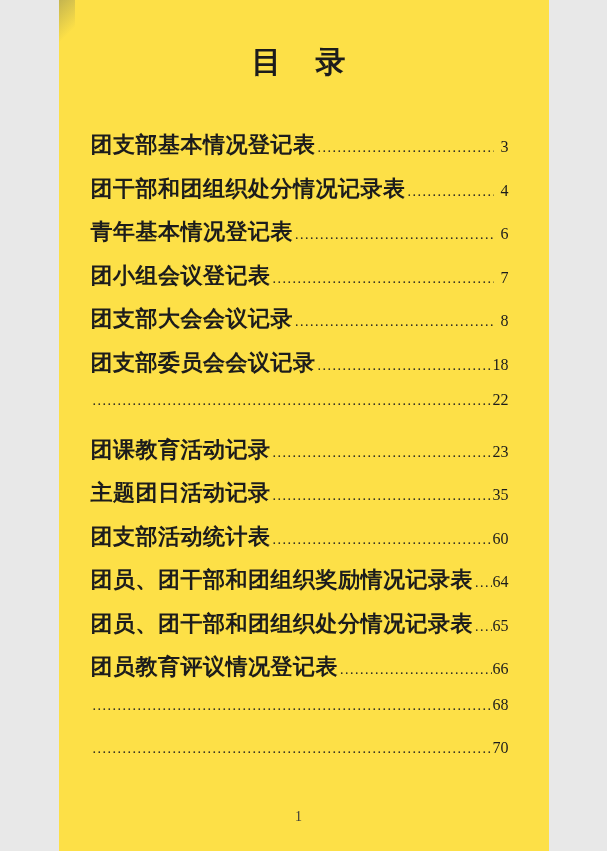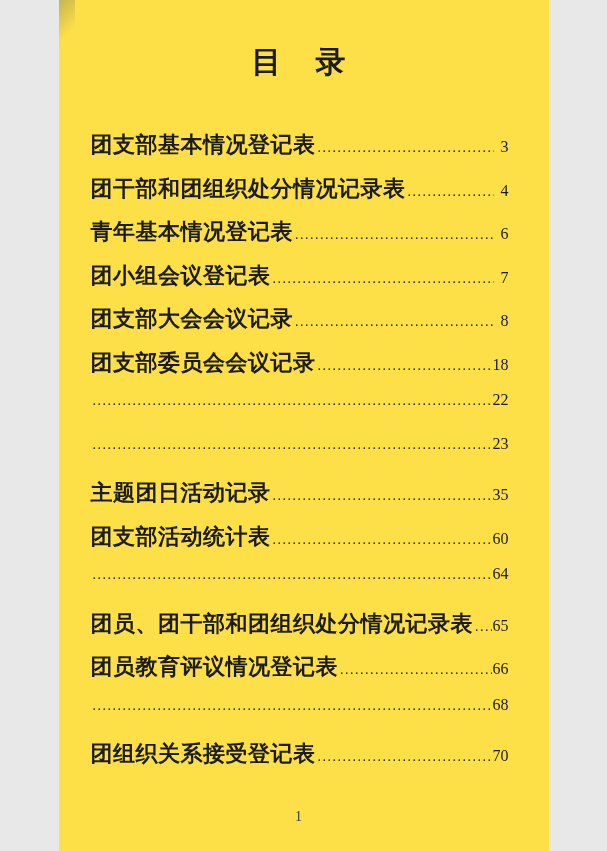--- a/index.html
+++ b/index.html
@@ -117,52 +117,53 @@
         <div class="toc-row">
           <span class="toc-title">团支部委员会会议记录</span>
           <span class="leader">................................................................................................................................................................................................................................................</span>
           <span class="toc-page">18</span>
         </div>
         <div class="toc-row">
           <span class="leader">................................................................................................................................................................................................................................................</span>
           <span class="toc-page">22</span>
         </div>
         <div class="toc-row">
+          <span class="toc-title">团课教育活动记录</span>
           <span class="leader">................................................................................................................................................................................................................................................</span>
           <span class="toc-page">23</span>
         </div>
         <div class="toc-row">
           <span class="toc-title">主题团日活动记录</span>
           <span class="leader">................................................................................................................................................................................................................................................</span>
           <span class="toc-page">35</span>
         </div>
         <div class="toc-row">
           <span class="toc-title">团支部活动统计表</span>
           <span class="leader">................................................................................................................................................................................................................................................</span>
           <span class="toc-page">60</span>
         </div>
         <div class="toc-row">
+          <span class="toc-title">团员、团干部和团组织奖励情况记录表</span>
           <span class="leader">................................................................................................................................................................................................................................................</span>
           <span class="toc-page">64</span>
         </div>
         <div class="toc-row">
           <span class="toc-title">团员、团干部和团组织处分情况记录表</span>
           <span class="leader">................................................................................................................................................................................................................................................</span>
           <span class="toc-page">65</span>
         </div>
         <div class="toc-row">
           <span class="toc-title">团员教育评议情况登记表</span>
           <span class="leader">................................................................................................................................................................................................................................................</span>
           <span class="toc-page">66</span>
         </div>
         <div class="toc-row">
           <span class="leader">................................................................................................................................................................................................................................................</span>
           <span class="toc-page">68</span>
         </div>
         <div class="toc-row">
-          <span class="toc-title">团组织关系接受登记表</span>
           <span class="leader">................................................................................................................................................................................................................................................</span>
           <span class="toc-page">70</span>
         </div>
       </div>
   </div>
   <div class="folio">1</div>
 </div>
 
 </body></html>

